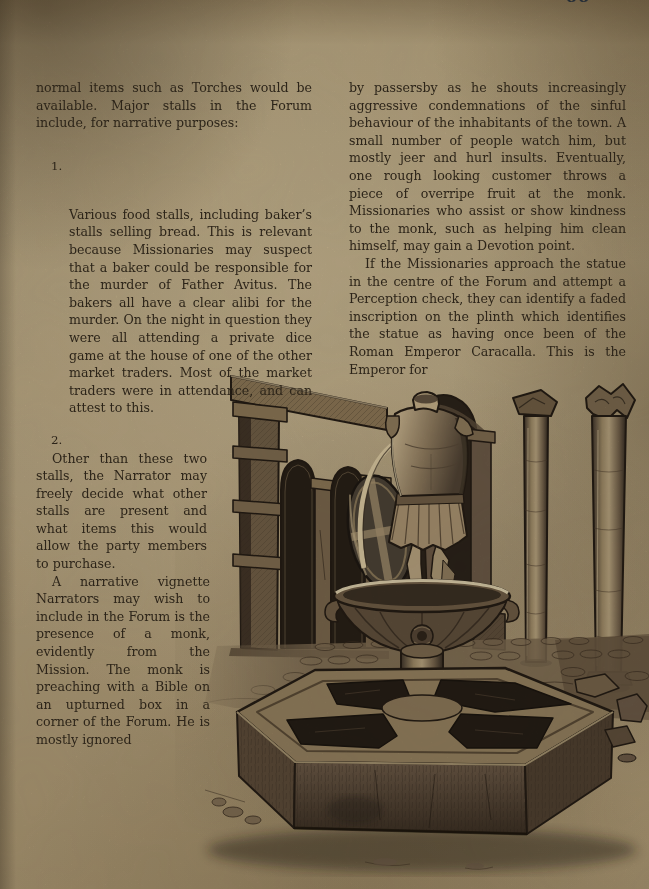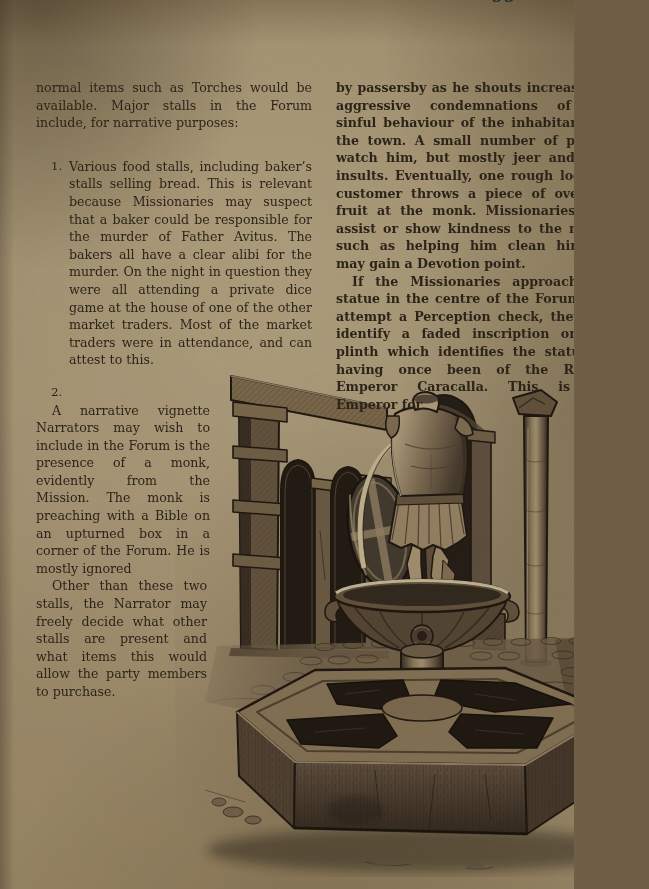--- a/index.html
+++ b/index.html
@@ -1,43 +1,43 @@
 <!DOCTYPE html>
 <html><head>
 <meta charset="utf-8">
 <style>
   html,body{margin:0;padding:0;}
   body{width:649px;height:889px;overflow:hidden;background:#6e5f46;}
   .page{
-    position:relative;width:574px;height:889px;overflow:hidden;
+    position:relative;width:649px;height:889px;overflow:hidden;
     font-family:"DejaVu Serif", serif;color:#332a1d;
     background:
       radial-gradient(55% 42% at 7% 1%, rgba(70,57,38,0.50), rgba(70,57,38,0) 70%),
       radial-gradient(48% 38% at 100% 3%, rgba(90,74,49,0.42), rgba(90,74,49,0) 70%),
       radial-gradient(42% 55% at 101% 46%, rgba(98,82,55,0.38), rgba(98,82,55,0) 75%),
       radial-gradient(70% 45% at 52% 103%, rgba(116,97,64,0.30), rgba(116,97,64,0) 72%),
       radial-gradient(120% 85% at 48% 30%, rgba(216,201,164,0.48), rgba(216,201,164,0) 62%),
       linear-gradient(90deg, rgba(58,47,31,0.35), rgba(58,47,31,0) 2.5%),
       linear-gradient(180deg, #8a7756 0%, #b2a07c 5%, #b6a481 55%, #aa9773 100%);
   }
   .page-number{
     position:absolute;top:-12px;right:58px;z-index:12;
     font-size:15px;font-weight:bold;letter-spacing:2px;color:#2c3540;
   }
   .col{position:absolute;z-index:10;text-align:justify;font-size:12.6px;line-height:17.6px;}
   .col p{margin:0;}
   .col-left{left:36px;top:79px;width:276px;}
-  .col-right{left:336px;top:79px;width:277px;font-weight:bold;}
+  .col-right{left:349px;top:79px;width:277px;}
   .indent{text-indent:16px;}
   .mt{margin-top:15px;}
   .mt-lg{margin-top:26px;}
   .li{display:flex;align-items:flex-start;}
   .li + .li{margin-top:15px;}
   .li-num{width:33px;padding-left:15px;box-sizing:border-box;font-size:11.8px;flex:none;}
-  .li-text{flex:1;text-align:justify;}
+  .li-text{flex:1;text-align:justify;margin-top:48px;}
   .li-text-narrow{flex:none;width:164px;}
   .w-narrow{width:171px;}
   .w-narrow2{width:174px;}
   .illustration{position:absolute;left:175px;top:350px;width:474px;height:539px;z-index:5;}
   .grain{position:absolute;inset:0;z-index:50;pointer-events:none;mix-blend-mode:multiply;opacity:.28;}
 </style>
 </head>
 <body>
 
 <div class="page">
@@ -48,22 +48,22 @@
     <p>normal items such as Torches would be available. Major stalls in the Forum include, for narrative purposes:</p>
     <div class="mt-lg">
       <div class="li">
         <span class="li-num">1.</span>
         <div class="li-text">Various food stalls, including baker’s stalls selling bread. This is relevant because Missionaries may suspect that a baker could be responsible for the murder of Father Avitus. The bakers all have a clear alibi for the murder. On the night in question they were all attending a private dice game at the house of one of the other market traders. Most of the market traders were in attendance, and can attest to this.</div>
       </div>
       <div class="li">
         <span class="li-num">2.</span>
       </div>
     </div>
+    <p class="indent mt w-narrow">Other than these two stalls, the Narrator may freely decide what other stalls are present and what items this would allow the party members to purchase.</p>
     <p class="indent mt-lg w-narrow2">A narrative vignette Narrators may wish to include in the Forum is the presence of a monk, evidently from the Mission. The monk is preaching with a Bible on an upturned box in a corner of the Forum. He is mostly ignored</p>
-    <p class="indent mt w-narrow">Other than these two stalls, the Narrator may freely decide what other stalls are present and what items this would allow the party members to purchase.</p>
   </div>
 
   <div class="col col-right">
     <p>by passersby as he shouts increasingly aggressive condemnations of the sinful behaviour of the inhabitants of the town. A small number of people watch him, but mostly jeer and hurl insults. Eventually, one rough looking customer throws a piece of overripe fruit at the monk. Missionaries who assist or show kindness to the monk, such as helping him clean himself, may gain a Devotion point.</p>
     <p class="indent mt">If the Missionaries approach the statue in the centre of the Forum and attempt a Perception check, they can identify a faded inscription on the plinth which identifies the statue as having once been of the Roman Emperor Caracalla. This is the Emperor for</p>
   </div>
 
   <svg class="illustration" viewBox="0 0 474 539">
     <defs>
       <linearGradient id="gShaft" x1="0" y1="0" x2="1" y2="0">

